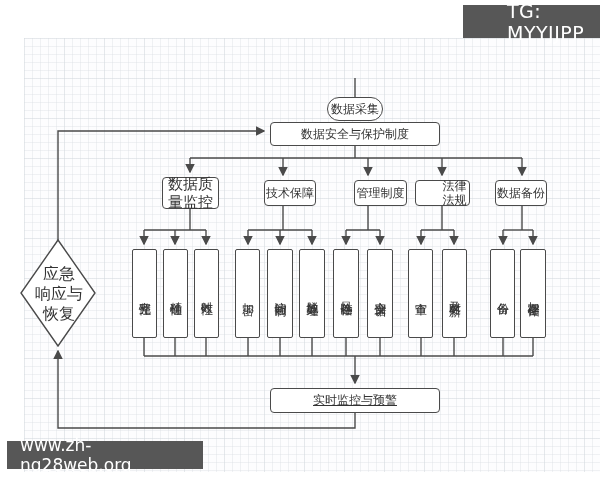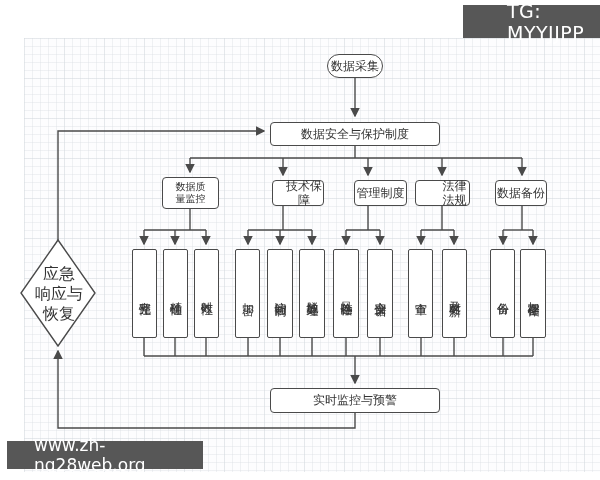--- a/index.html
+++ b/index.html
@@ -30,22 +30,22 @@
     border-radius: 4px;
     background: #ffffff;
     display: flex;
     align-items: center;
     justify-content: center;
     text-align: center;
     font-size: 12px;
     line-height: 1.2;
     white-space: pre-line;
   }
-  .node.stadium { border-radius: 12px; }
-  .node.small { font-size: 10px; }
+  .node.stadium { border-radius: 12px; margin-top: 43px; }
+  .node.small { font-size: 15px; }
   .vnode {
     position: absolute;
     border: 1.5px solid #4a4a4a;
     border-radius: 2px;
     background: #ffffff;
     display: flex;
     align-items: center;
     justify-content: center;
     font-size: 12px;
     writing-mode: vertical-rl;
@@ -69,21 +69,21 @@
     font-size: 19px;
     letter-spacing: 0.5px;
     padding-left: 44px;
   }
   .watermark {
     position: absolute;
     left: 7px; top: 441px; width: 196px; height: 28px;
     background: #575757;
     color: #ffffff;
     display: flex; align-items: center;
-    padding-left: 27px;
+    padding-left: 13px;
     font-size: 17px;
   }
 </style>
 </head>
 <body>
 
 <div class="canvas-grid"></div>
 
 <svg class="connector-layer" width="600" height="480" viewBox="0 0 600 480">
   <defs>
@@ -152,39 +152,39 @@
     <polygon points="58,240 95,293 58,346 21,293" fill="#ffffff"></polygon>
   </g>
 </svg>
 
 <div class="node stadium" style="left:327px; top:54px; width:56px; height:24px;">数据采集</div>
 
 <div class="node" style="left:270px; top:122px; width:170px; height:24px;">数据安全与保护制度</div>
 
 <div class="node small" style="left:162px; top:177px; width:57px; height:32px;">数据质
 量监控</div>
-<div class="node" style="left:272px; top:180px; width:52px; height:26px;padding-left:12px;">技术保障</div>
+<div class="node" style="left:264px; top:180px; width:52px; height:26px;">技术保障</div>
 <div class="node" style="left:354px; top:180px; width:53px; height:26px;">管理制度</div>
 <div class="node" style="left:415px; top:180px; width:55px; height:26px;padding-left:24px;">法律法规</div>
 <div class="node" style="left:495px; top:180px; width:52px; height:26px;">数据备份</div>
 
 <div class="vnode" style="left:132px; top:249px; width:25px; height:89px;">完整性</div>
 <div class="vnode" style="left:163px; top:249px; width:25px; height:89px;">精确性</div>
 <div class="vnode" style="left:194px; top:249px; width:25px; height:89px;">时效性</div>
 <div class="vnode" style="left:235px; top:249px; width:25px; height:89px;">加密</div>
 <div class="vnode" style="left:267px; top:249px; width:26px; height:89px;">访问控制</div>
 <div class="vnode" style="left:299px; top:249px; width:26px; height:89px;">脱敏处理</div>
 <div class="vnode" style="left:333px; top:249px; width:26px; height:89px;">风险评估</div>
 <div class="vnode" style="left:367px; top:249px; width:26px; height:89px;">安全培训</div>
 <div class="vnode" style="left:408px; top:249px; width:25px; height:89px;">审查</div>
 <div class="vnode" style="left:442px; top:249px; width:25px; height:89px;">及时更新</div>
 <div class="vnode" style="left:490px; top:249px; width:25px; height:89px;">备份</div>
 <div class="vnode" style="left:520px; top:249px; width:26px; height:89px;">加密存储</div>
 
-<div class="node" style="left:270px; top:388px; width:170px; height:25px;">实时监控与预警</div>
+<div class="node" style="left:270px; top:388px; width:170px; height:25px;text-decoration:underline;">实时监控与预警</div>
 
 <div class="diamond-label">应急
 响应与
 恢复</div>
 
 <div class="badge">TG: MYYJJPP</div>
 
 <div class="watermark">www.zh-ng28web.org</div>
 
 </body></html>

